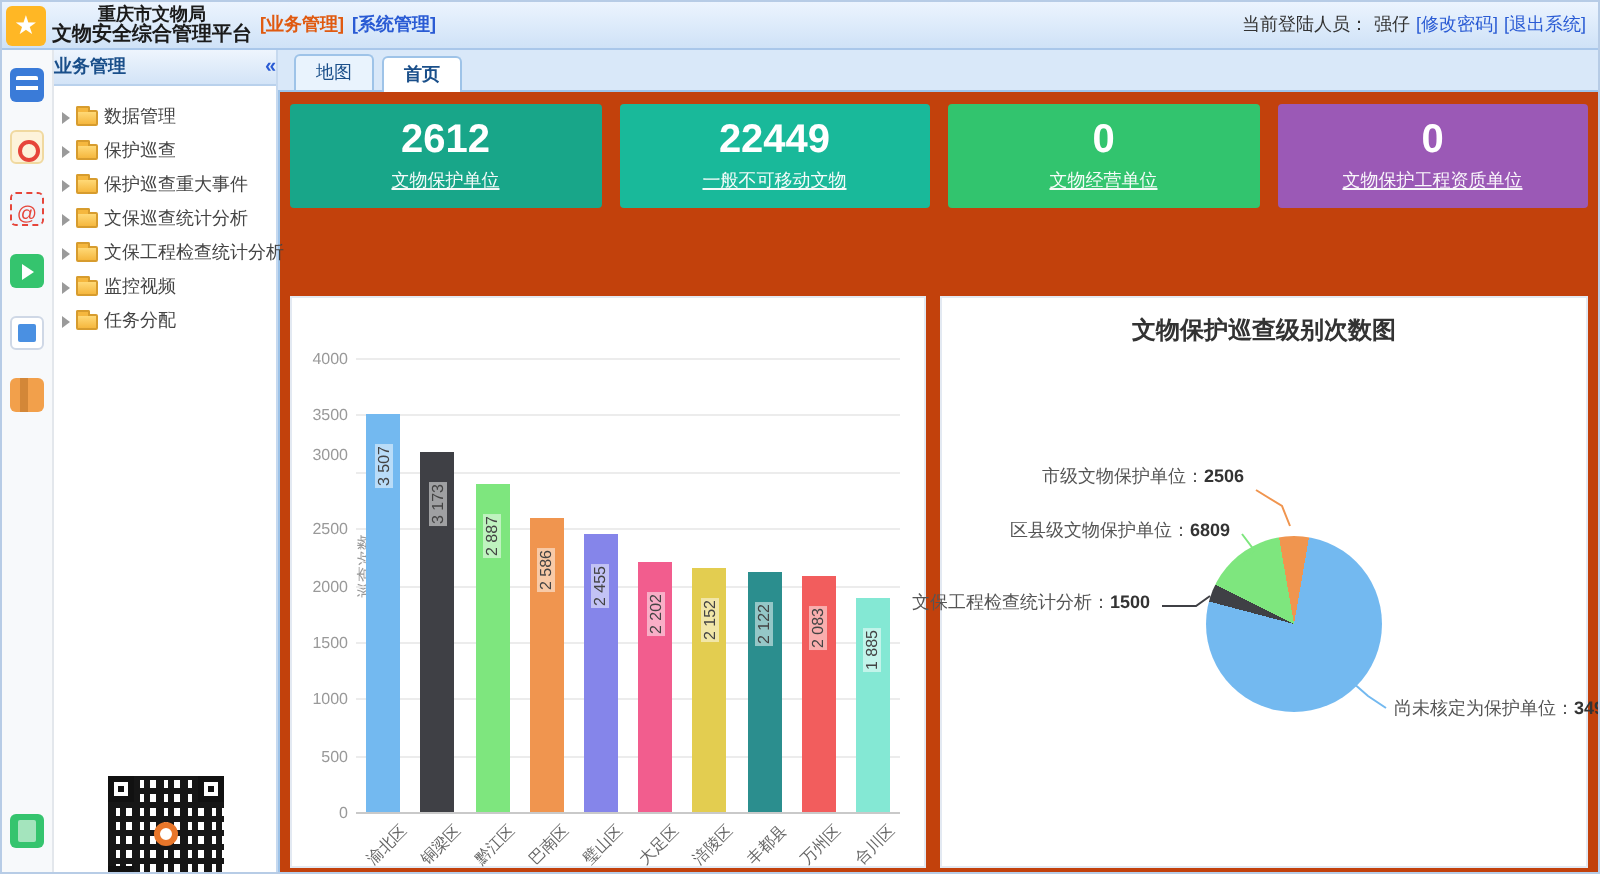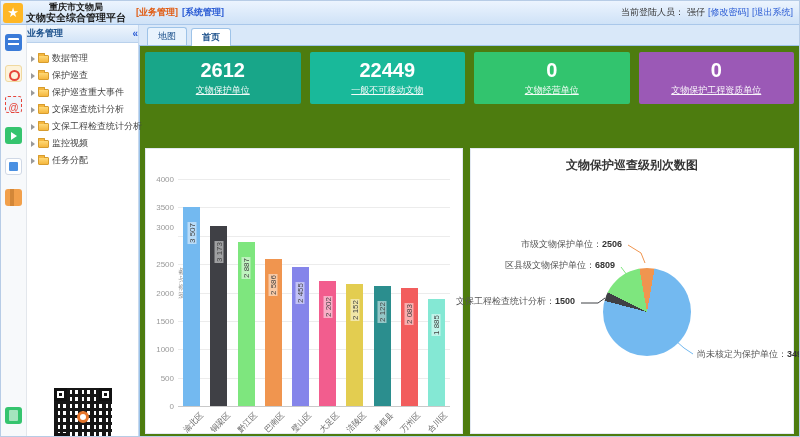--- a/index.html
+++ b/index.html
@@ -2,21 +2,21 @@
 <html><head>
 <meta charset="utf-8">
 <style>
   * { box-sizing: border-box; margin: 0; padding: 0; }
   body { font-family: "Liberation Sans", sans-serif; background:#fff; }
   .app { position:relative; width:800px; height:437px; background:#fff; overflow:hidden; border:1px solid #b7cce6; }
 
   
   .header { height:24px; display:flex; align-items:center; background:linear-gradient(#ecf4fe,#cfe2f7); border-bottom:1px solid #a9c7ea; padding-right:6px; }
   .logo { width:20px; height:20px; margin:1px 3px 1px 2px; background:#ffb725; border-radius:3px; color:#fff; font-size:13px; text-align:center; line-height:20px; flex:0 0 auto; }
-  .titles { text-align:center; line-height:1.15; color:#1b1b1b; font-weight:bold; margin-right:10px; }
+  .titles { text-align:center; line-height:1.15; color:#1b1b1b; font-weight:bold; margin-right:4px; }
   .titles .org { font-size:9px; }
   .titles .plat { font-size:10px; }
   .menus { display:flex; gap:4px; font-size:9px; font-weight:bold; }
   .menu-link { cursor:pointer; text-decoration:none; }
   .spacer { flex:1; }
   .userarea { font-size:9px; color:#333; display:flex; gap:3px; align-items:center; }
   .userarea .lnk { color:#2a5bd4; cursor:pointer; }
 
   .row { display:flex; height:413px; }
 
@@ -50,21 +50,21 @@
   .qr { position:absolute; bottom:-8px; left:27px; width:58px; height:58px; background-color:#fff;
         background-image:
           repeating-linear-gradient(0deg, #161616 0 3px, transparent 3px 7px),
           repeating-linear-gradient(90deg, #161616 0 4px, #fff 4px 6px, #161616 6px 9px, #fff 9px 12px); }
   .qr .f { position:absolute; width:13px; height:13px; border:3px solid #111; background:#fff; }
   .qr .f::after { content:""; position:absolute; inset:2px; background:#111; }
   .qr .f.tl { top:0; left:0; } .qr .f.tr { top:0; right:0; } .qr .f.bl { bottom:0; left:0; }
   .qr .c { position:absolute; left:50%; top:50%; width:12px; height:12px; margin:-6px 0 0 -6px; border:3px solid #e8762a; border-radius:50%; background:#fff; }
 
   
-  .main { flex:1; display:flex; flex-direction:column; background:#4d7c0f; }
+  .main { flex:1; display:flex; flex-direction:column; background:#c2410c; }
   .tabbar { height:21px; background:#d9e8f9; display:flex; align-items:flex-end; padding-left:8px; gap:4px; border-bottom:1px solid #9ec3e8; }
   .tab { height:18px; padding:0 10px; font-size:9px; color:#1a4f8a; background:#e9f3fd; border:1px solid #9ec3e8; border-bottom:none; border-radius:3px 3px 0 0; line-height:17px; cursor:pointer; position:relative; }
   .tab.active { background:#fff; top:1px; font-weight:bold; }
   .content { flex:1; border-left:1px solid #9ec3e8; padding:6px 5px 0 5px; overflow:hidden; }
 
   .cards { display:flex; gap:9px; height:52px; }
   .card { flex:1; color:#fff; display:flex; flex-direction:column; align-items:center; justify-content:center; border-radius:2px; }
   .card .num { font-size:20px; font-weight:bold; line-height:1.05; }
   .card .lbl { font-size:9px; margin-top:3px; opacity:.95;text-decoration:underline; }
 
@@ -269,21 +269,21 @@
 
           <div class="chart-panel right">
             <div class="chart-title">文物保护巡查级别次数图</div>
             <div class="pie" id="pie" style="background: conic-gradient(from -9.84977deg, rgb(240, 149, 79) 0deg, rgb(240, 149, 79) 19.6995deg, rgb(115, 185, 240) 19.6995deg, rgb(115, 185, 240) 294.683deg, rgb(63, 64, 69) 294.683deg, rgb(63, 64, 69) 306.475deg, rgb(126, 230, 126) 306.475deg, rgb(126, 230, 126) 360deg);"></div>
             <svg class="leaders" width="326" height="286">
               <polyline class="leader" points="157,96 170,104 174,114" fill="none" stroke-width="1" stroke="#f0954f"></polyline>
               <polyline class="leader" points="150,118 156,126 151,132" fill="none" stroke-width="1" stroke="#7ee67e"></polyline>
               <polyline class="leader" points="110,154 127,154 134,149" fill="none" stroke-width="1" stroke="#3f4045"></polyline>
               <polyline class="leader" points="222,205 213,199 205,192" fill="none" stroke-width="1" stroke="#73b9f0"></polyline>
             </svg>
-            <div class="pie-label" style="right:171px; top:89px;"><span>市级文物保护单位：</span><b>2506</b></div>
+            <div class="pie-label" style="right:171px; top:83px;"><span>市级文物保护单位：</span><b>2506</b></div>
             <div class="pie-label" style="right:178px; top:110px;"><span>区县级文物保护单位：</span><b>6809</b></div>
             <div class="pie-label" style="right:218px; top:146px;"><span>文保工程检查统计分析：</span><b>1500</b></div>
             <div class="pie-label" style="left:226px; top:199px;"><span>尚未核定为保护单位：</span><b>34981</b></div>
           </div>
         </div>
 
       </div>
     </div>
   </div>
 </div>

